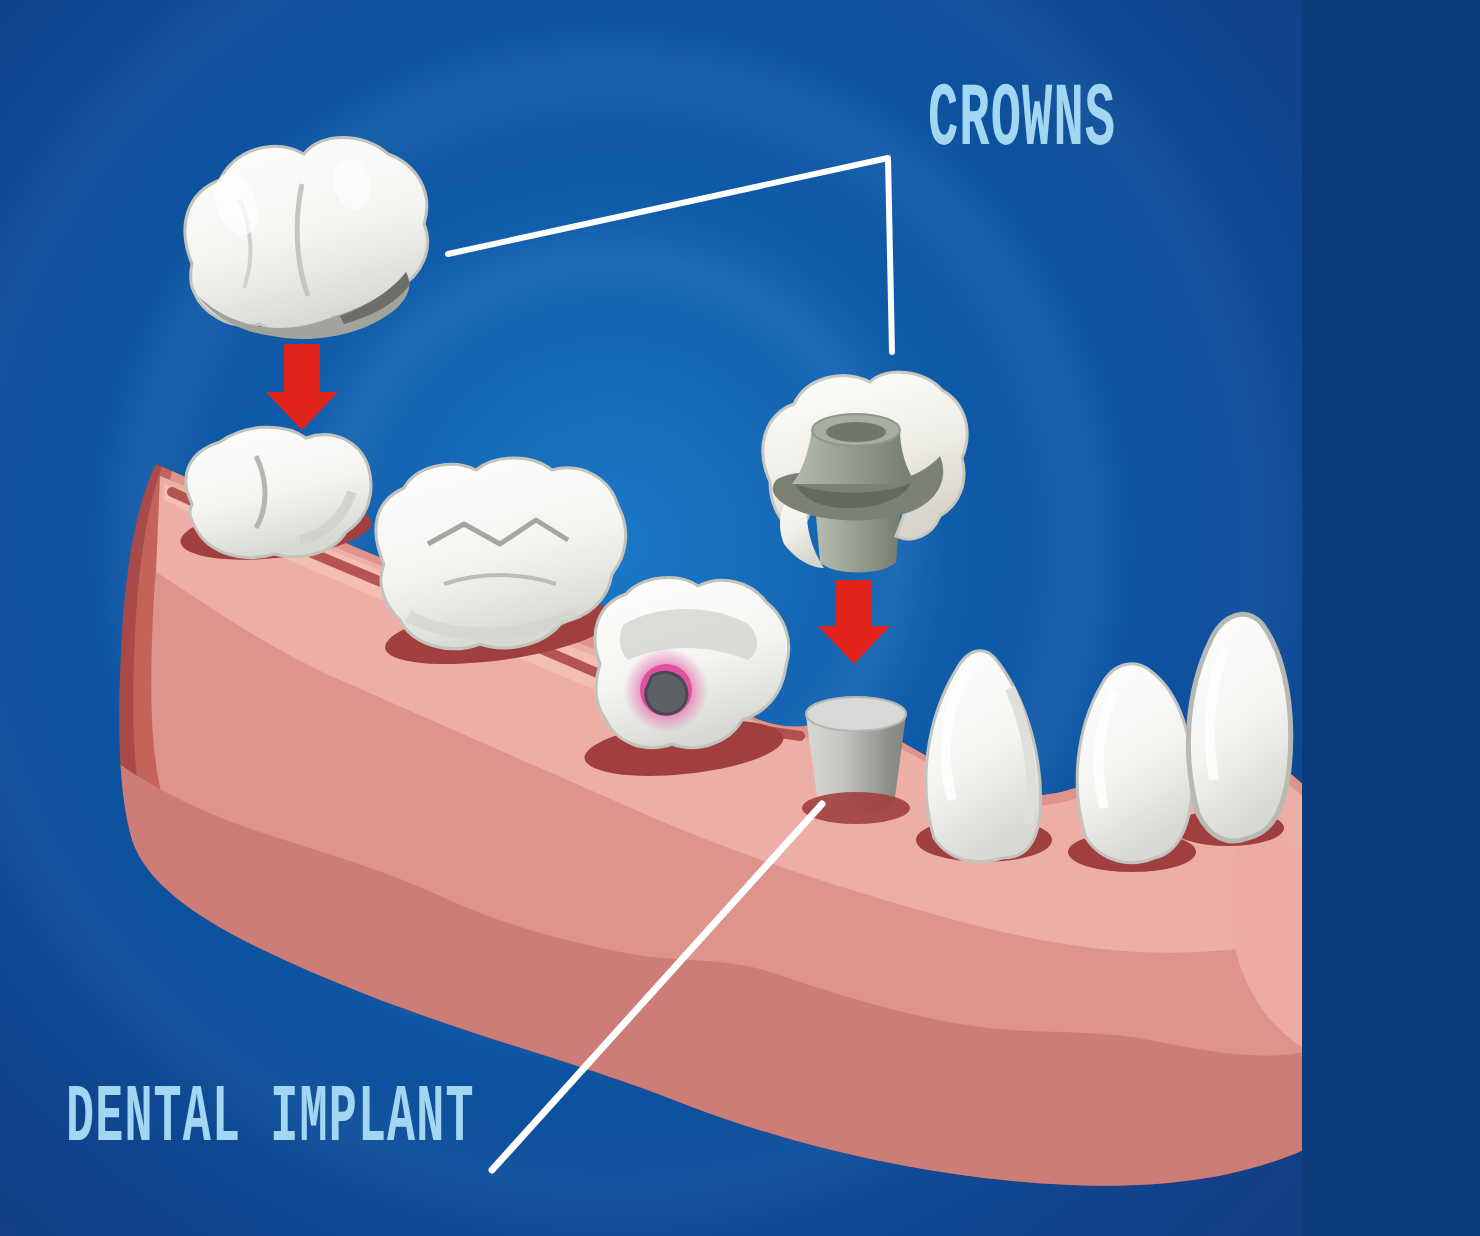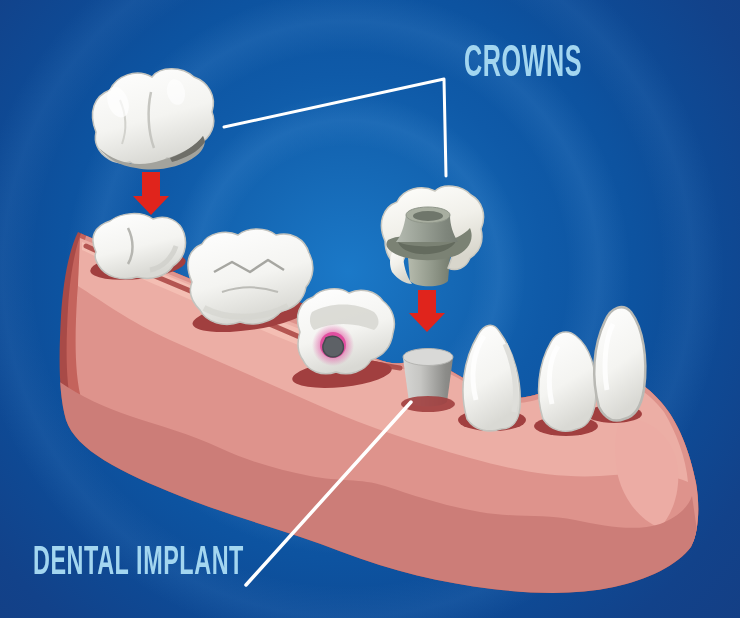--- a/index.html
+++ b/index.html
@@ -1,32 +1,32 @@
 <!DOCTYPE html>
 <html><head>
 <meta charset="utf-8">
 <style>
   html,body{margin:0;padding:0;background:#0c3c7c;}
   .stage{
-    position:relative;width:740px;height:618px;overflow:hidden;
+    position:relative;width:651px;height:618px;overflow:hidden;
     background:
       radial-gradient(circle at 47% 44%,
         rgba(140,200,255,0.00) 0 24%,
         rgba(140,200,255,0.10) 29%,
         rgba(140,200,255,0.00) 34%,
         rgba(140,200,255,0.00) 42%,
         rgba(140,200,255,0.10) 48%,
         rgba(140,200,255,0.00) 54%,
         rgba(140,200,255,0.00) 60%,
         rgba(140,200,255,0.07) 66%,
         rgba(140,200,255,0.00) 72%),
       radial-gradient(circle at 47% 44%,
         #1b79c8 0%, #1568b5 20%, #0f5aa8 38%, #0d53a0 55%,
         #0e4a95 70%, #12428a 86%, #143f85 100%);
-    font-family:Liberation Sans, sans-serif;
+    font-family:Liberation Mono, monospace;
   }
   svg{position:absolute;left:0;top:0;}
   .label{
     position:absolute;
     color:#a3d6f0;
     font-weight:700;
     line-height:1;
     letter-spacing:1px;
     transform-origin:left top;
     white-space:nowrap;

